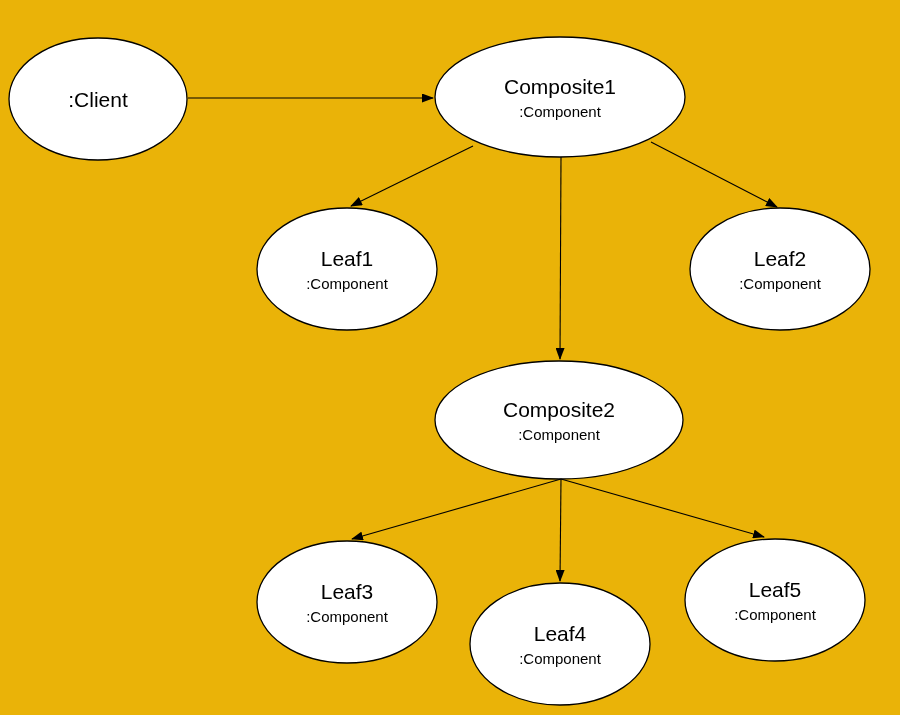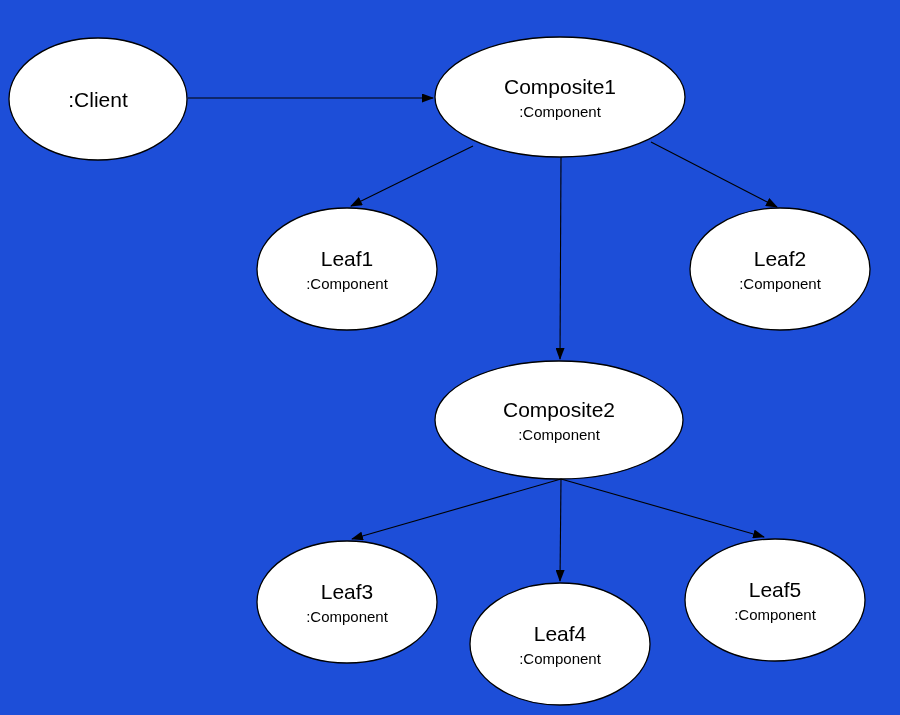--- a/index.html
+++ b/index.html
@@ -8,21 +8,21 @@
     background: #ffffff;
     width: 900px;
     height: 715px;
     overflow: hidden;
     font-family: "Liberation Sans", sans-serif;
   }
   .canvas {
     position: relative;
     width: 900px;
     height: 715px;
-    background: #1d4ed8;
+    background: #eab308;
   }
   svg {
     display: block;
   }
   .node-ellipse {
     fill: #ffffff;
     stroke: #000000;
     stroke-width: 1.3;
   }
   .edge-line {

